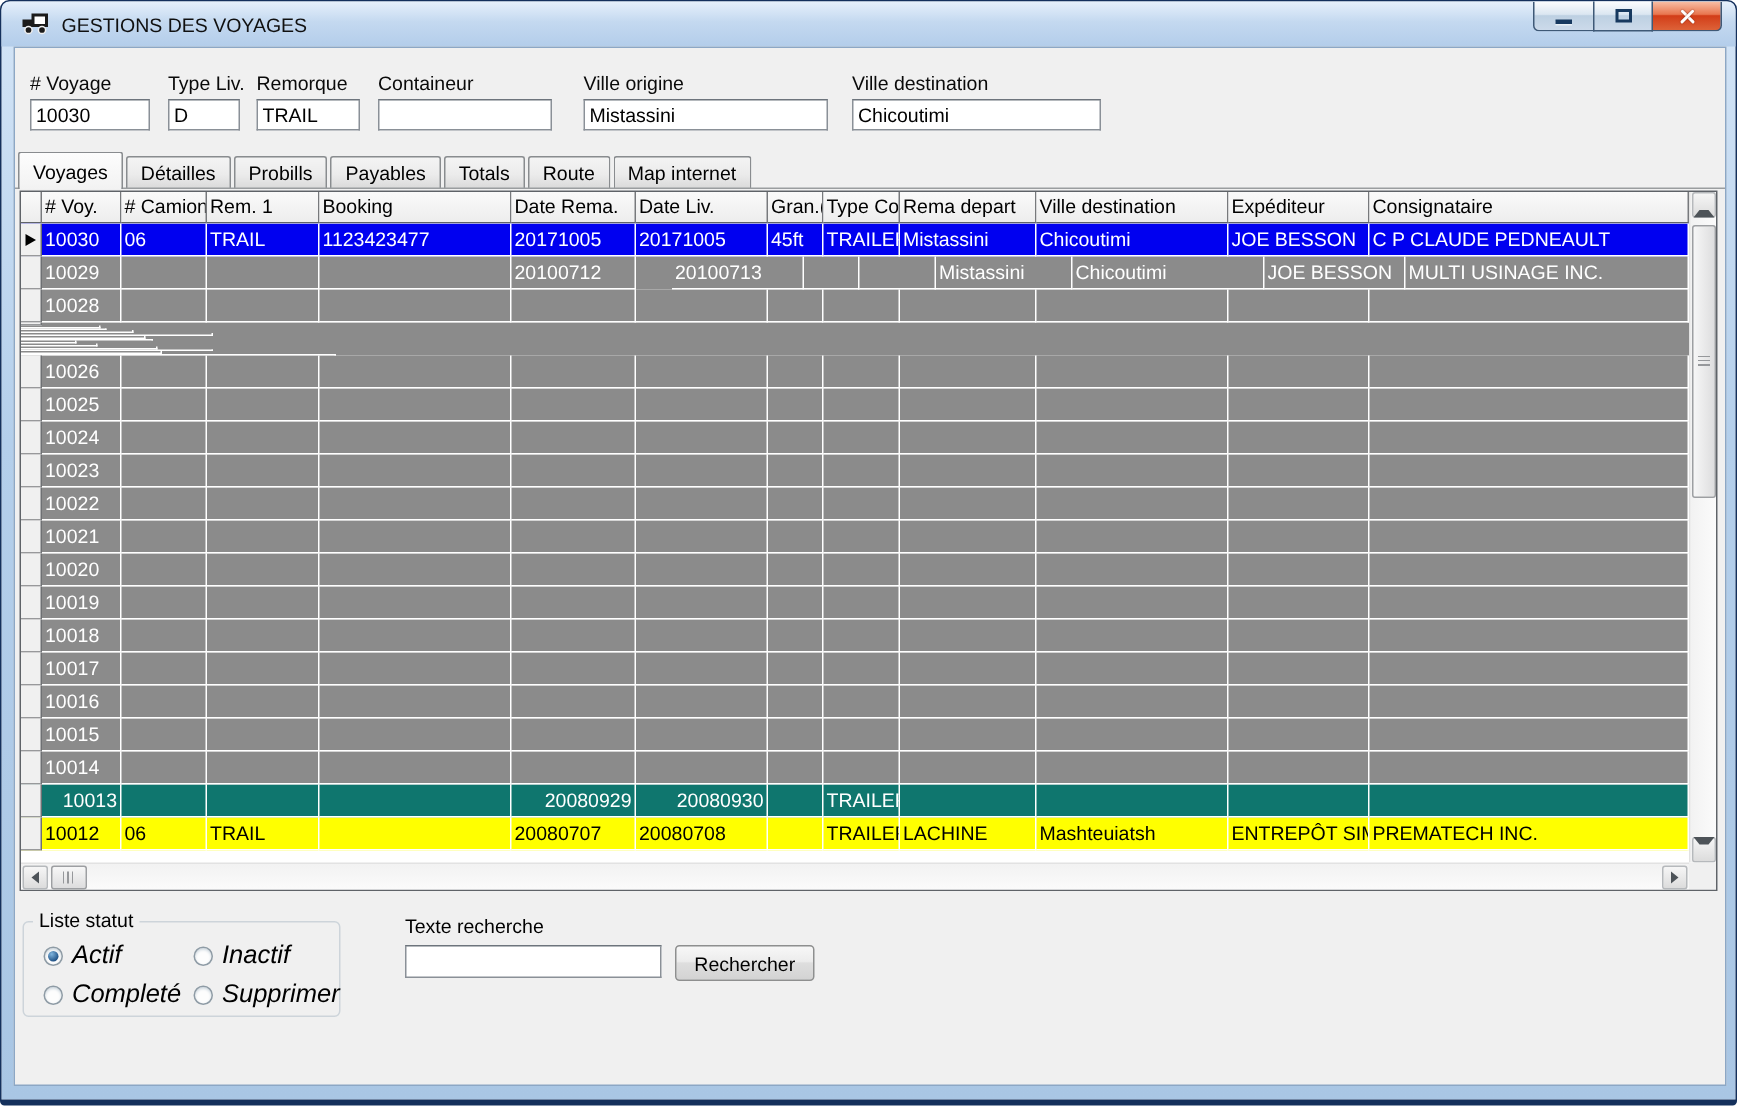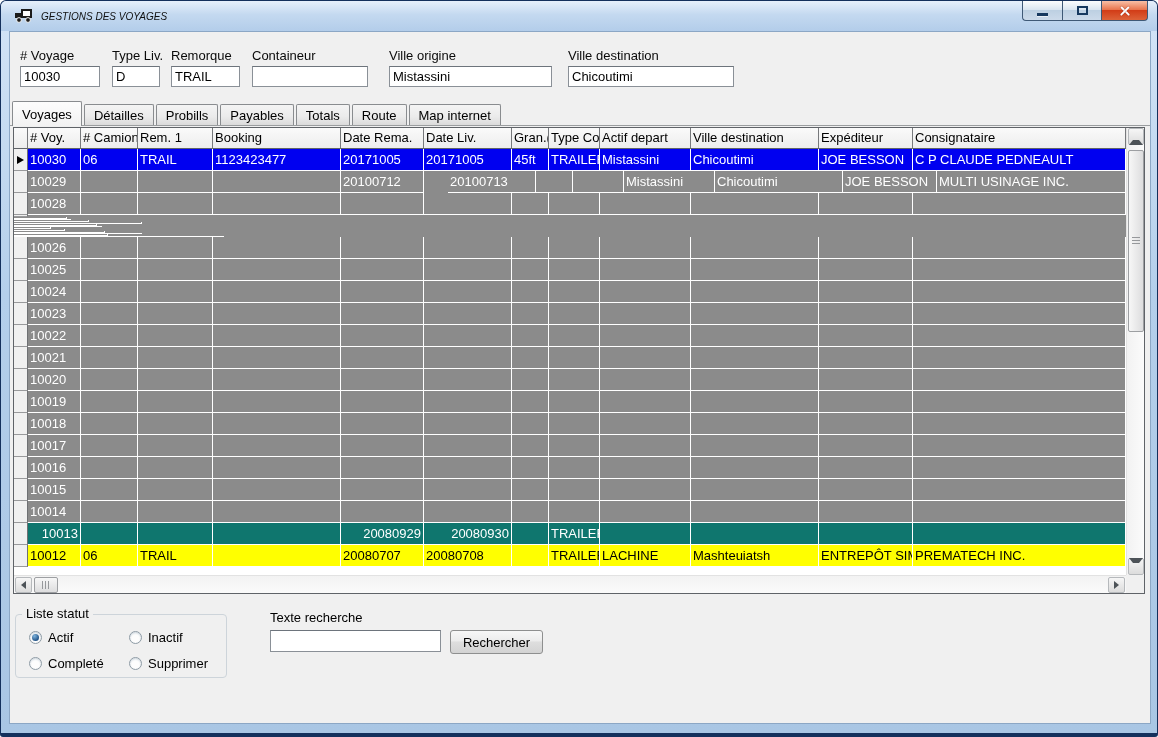--- a/index.html
+++ b/index.html
@@ -7,21 +7,21 @@
     font-family:"Liberation Sans", sans-serif; font-size:13px; color:#000; }
 
   
   #frame { position:absolute; inset:0; width:1158px; height:737px;
     background:linear-gradient(#d4e5f7,#b4cfeb 40%,#a9c6e4);
     border:1px solid #14305c; border-bottom:4px solid #14305c; border-radius:6px 6px 3px 3px; }
   #titlebar { position:absolute; left:0; top:0; right:0; height:30px; display:flex; align-items:center;
     background:linear-gradient(#e6f0fb,#c4d9f0 45%,#b3cdea);
     border-radius:6px 6px 0 0; }
   #title-icon { margin:0 7px 0 13px; width:20px; height:16px; }
-  #title-text { font-size:10px; color:#101010;font-style:italic; }
+  #title-text { font-size:13px; color:#101010; }
 
   .winbtns { position:absolute; top:0; right:9px; display:flex; }
   .winbtn { height:20px; border:1px solid #3f5976; border-top:none; position:relative;
     background:linear-gradient(#fcfdfe,#dbe6f1 45%,#bdd0e2 50%,#ccdaea);
     display:flex; align-items:center; justify-content:center; }
   .winbtn.min { width:40px; border-radius:0 0 0 4px; border-right:none; }
   .winbtn.max { width:40px; }
   .winbtn.close { width:46px; border-left:none; border-radius:0 0 4px 0;
     background:linear-gradient(#f7bfa6,#e8764f 45%,#d23d18 50%,#dd6238); }
   .glyph-min { width:11px; height:3px; background:#17395f; margin-top:8px; box-shadow:0 1px 0 rgba(255,255,255,.6); }
@@ -105,21 +105,21 @@
   #statut-group { position:absolute; left:5px; top:582px; width:212px; height:64px;
     border:1px solid #cdd4da; border-radius:4px; }
   #statut-label { position:absolute; left:12px; top:574px; background:#f0f0f0; padding:0 4px; font-size:13px; z-index:2; }
   #statut-options { position:absolute; left:5px; top:582px; width:212px; height:64px;
     display:grid; grid-template-columns:100px 100px; grid-auto-rows:26px; padding:10px 0 0 14px; }
   .radio-item { display:flex; align-items:center; gap:6px; }
   .radio-circle { width:13px; height:13px; border-radius:50%; background:#fdfdfd;
     border:1px solid #8e9ba5; box-shadow:inset 0 1px 2px #c9d4dc; position:relative; }
   .radio-circle.checked::after { content:""; position:absolute; left:2px; top:2px; width:7px; height:7px;
     border-radius:50%; background:radial-gradient(circle at 35% 30%, #7fb4dd 0%, #1d4f84 75%); }
-  .radio-label { font-size:13px; }
+  .radio-label { font-size:17px;font-style:italic; }
 
   #search-label { position:absolute; left:260px; top:578px; font-size:13px; }
   #search-input { position:absolute; left:260px; top:598px; width:171px; height:22px;
     border:1px solid #8a9097; border-top-color:#6d747c; background:#fff;
     font-family:"Liberation Sans",sans-serif; font-size:13px; padding:0 3px; }
   #search-button { position:absolute; left:440px; top:598px; width:93px; height:24px;
     background:linear-gradient(#f7f7f7,#ececec 45%,#dedede 50%,#d3d3d3);
     border:1px solid #8e8f8f; border-radius:3px; font-family:"Liberation Sans",sans-serif; font-size:13px; }
 
   #bottom-bar { position:absolute; left:0; right:0; top:644px; height:49px;
@@ -197,21 +197,21 @@
       <div id="grid-header">
           <div class="hcell sel"></div>
           <div class="hcell" style="width: 53px;"># Voy.</div>
           <div class="hcell" style="width: 57px;"># Camion</div>
           <div class="hcell" style="width: 75px;">Rem. 1</div>
           <div class="hcell" style="width: 128px;">Booking</div>
           <div class="hcell" style="width: 83px;">Date Rema.</div>
           <div class="hcell" style="width: 88px;">Date Liv.</div>
           <div class="hcell" style="width: 37px;">Gran.(</div>
           <div class="hcell" style="width: 51px;">Type Co</div>
-          <div class="hcell" style="width: 91px;">Actif depart</div>
+          <div class="hcell" style="width: 91px;">Rema depart</div>
           <div class="hcell" style="width: 128px;">Ville destination</div>
           <div class="hcell" style="width: 94px;">Expéditeur</div>
           <div class="hcell" style="width: 210px; flex: 1 1 0%;">Consignataire</div>
         </div>
       <div id="grid-rows">
           <div class="grow" style="background: rgb(0, 0, 240); color: rgb(255, 255, 255);">
             <div class="selcell">
               <div class="row-arrow"></div>
             </div>
             <div class="cell" style="width: 53px;">10030</div>

